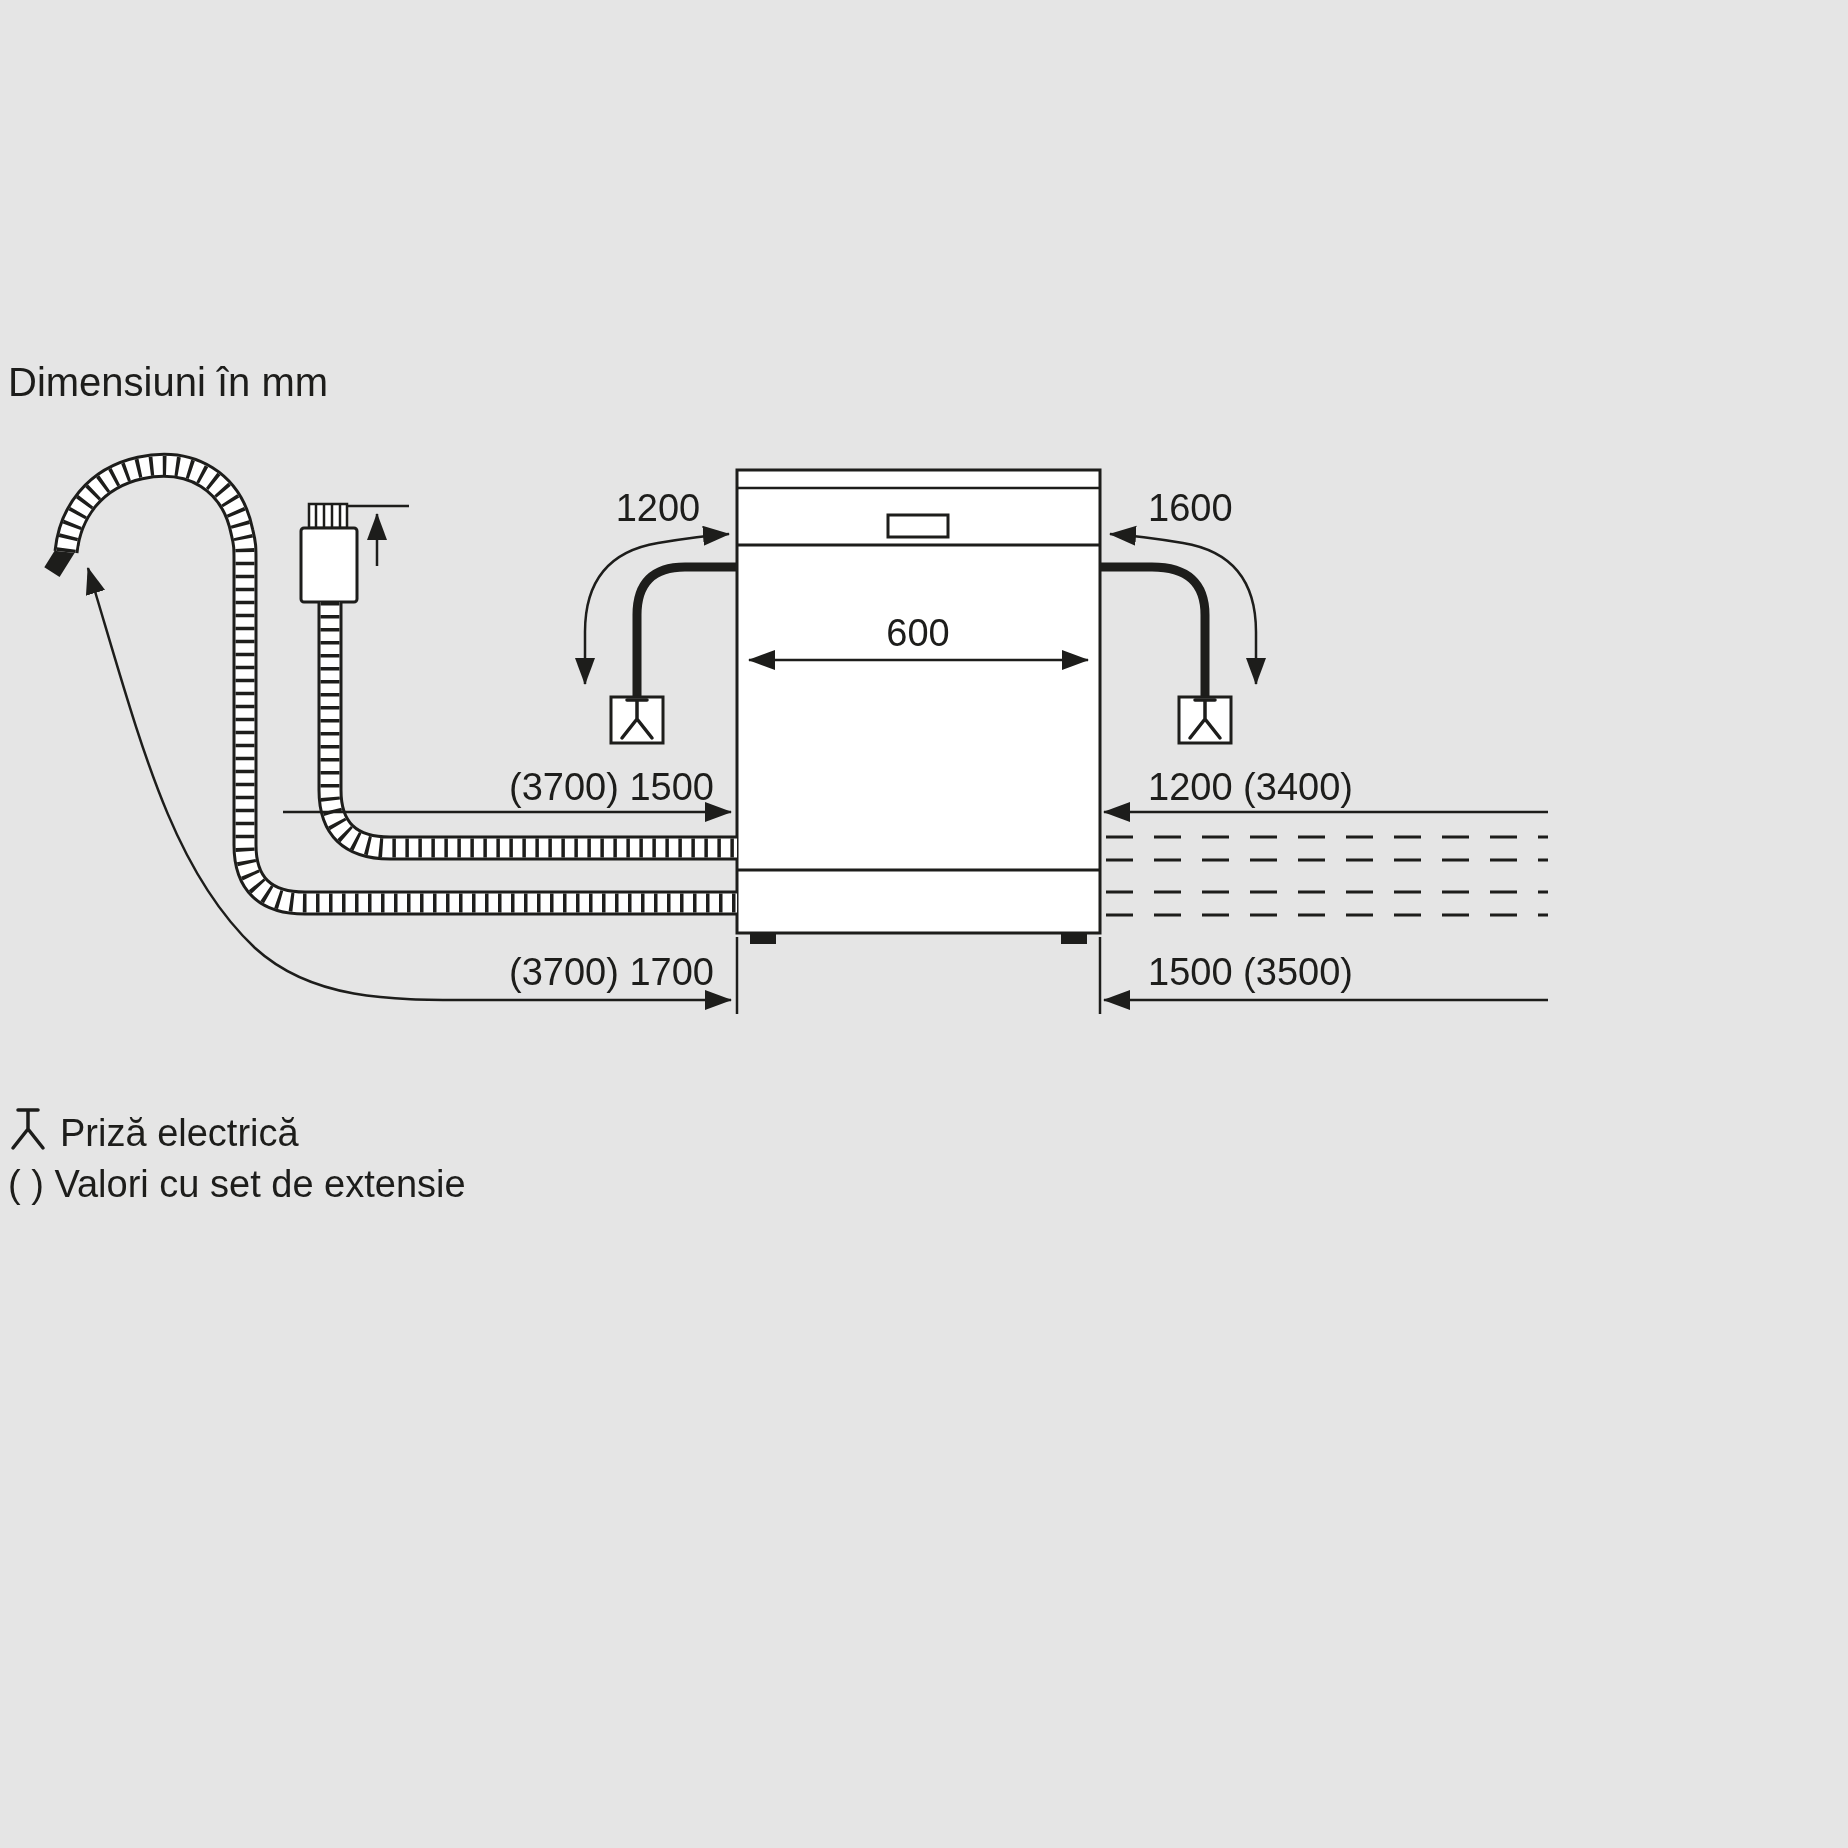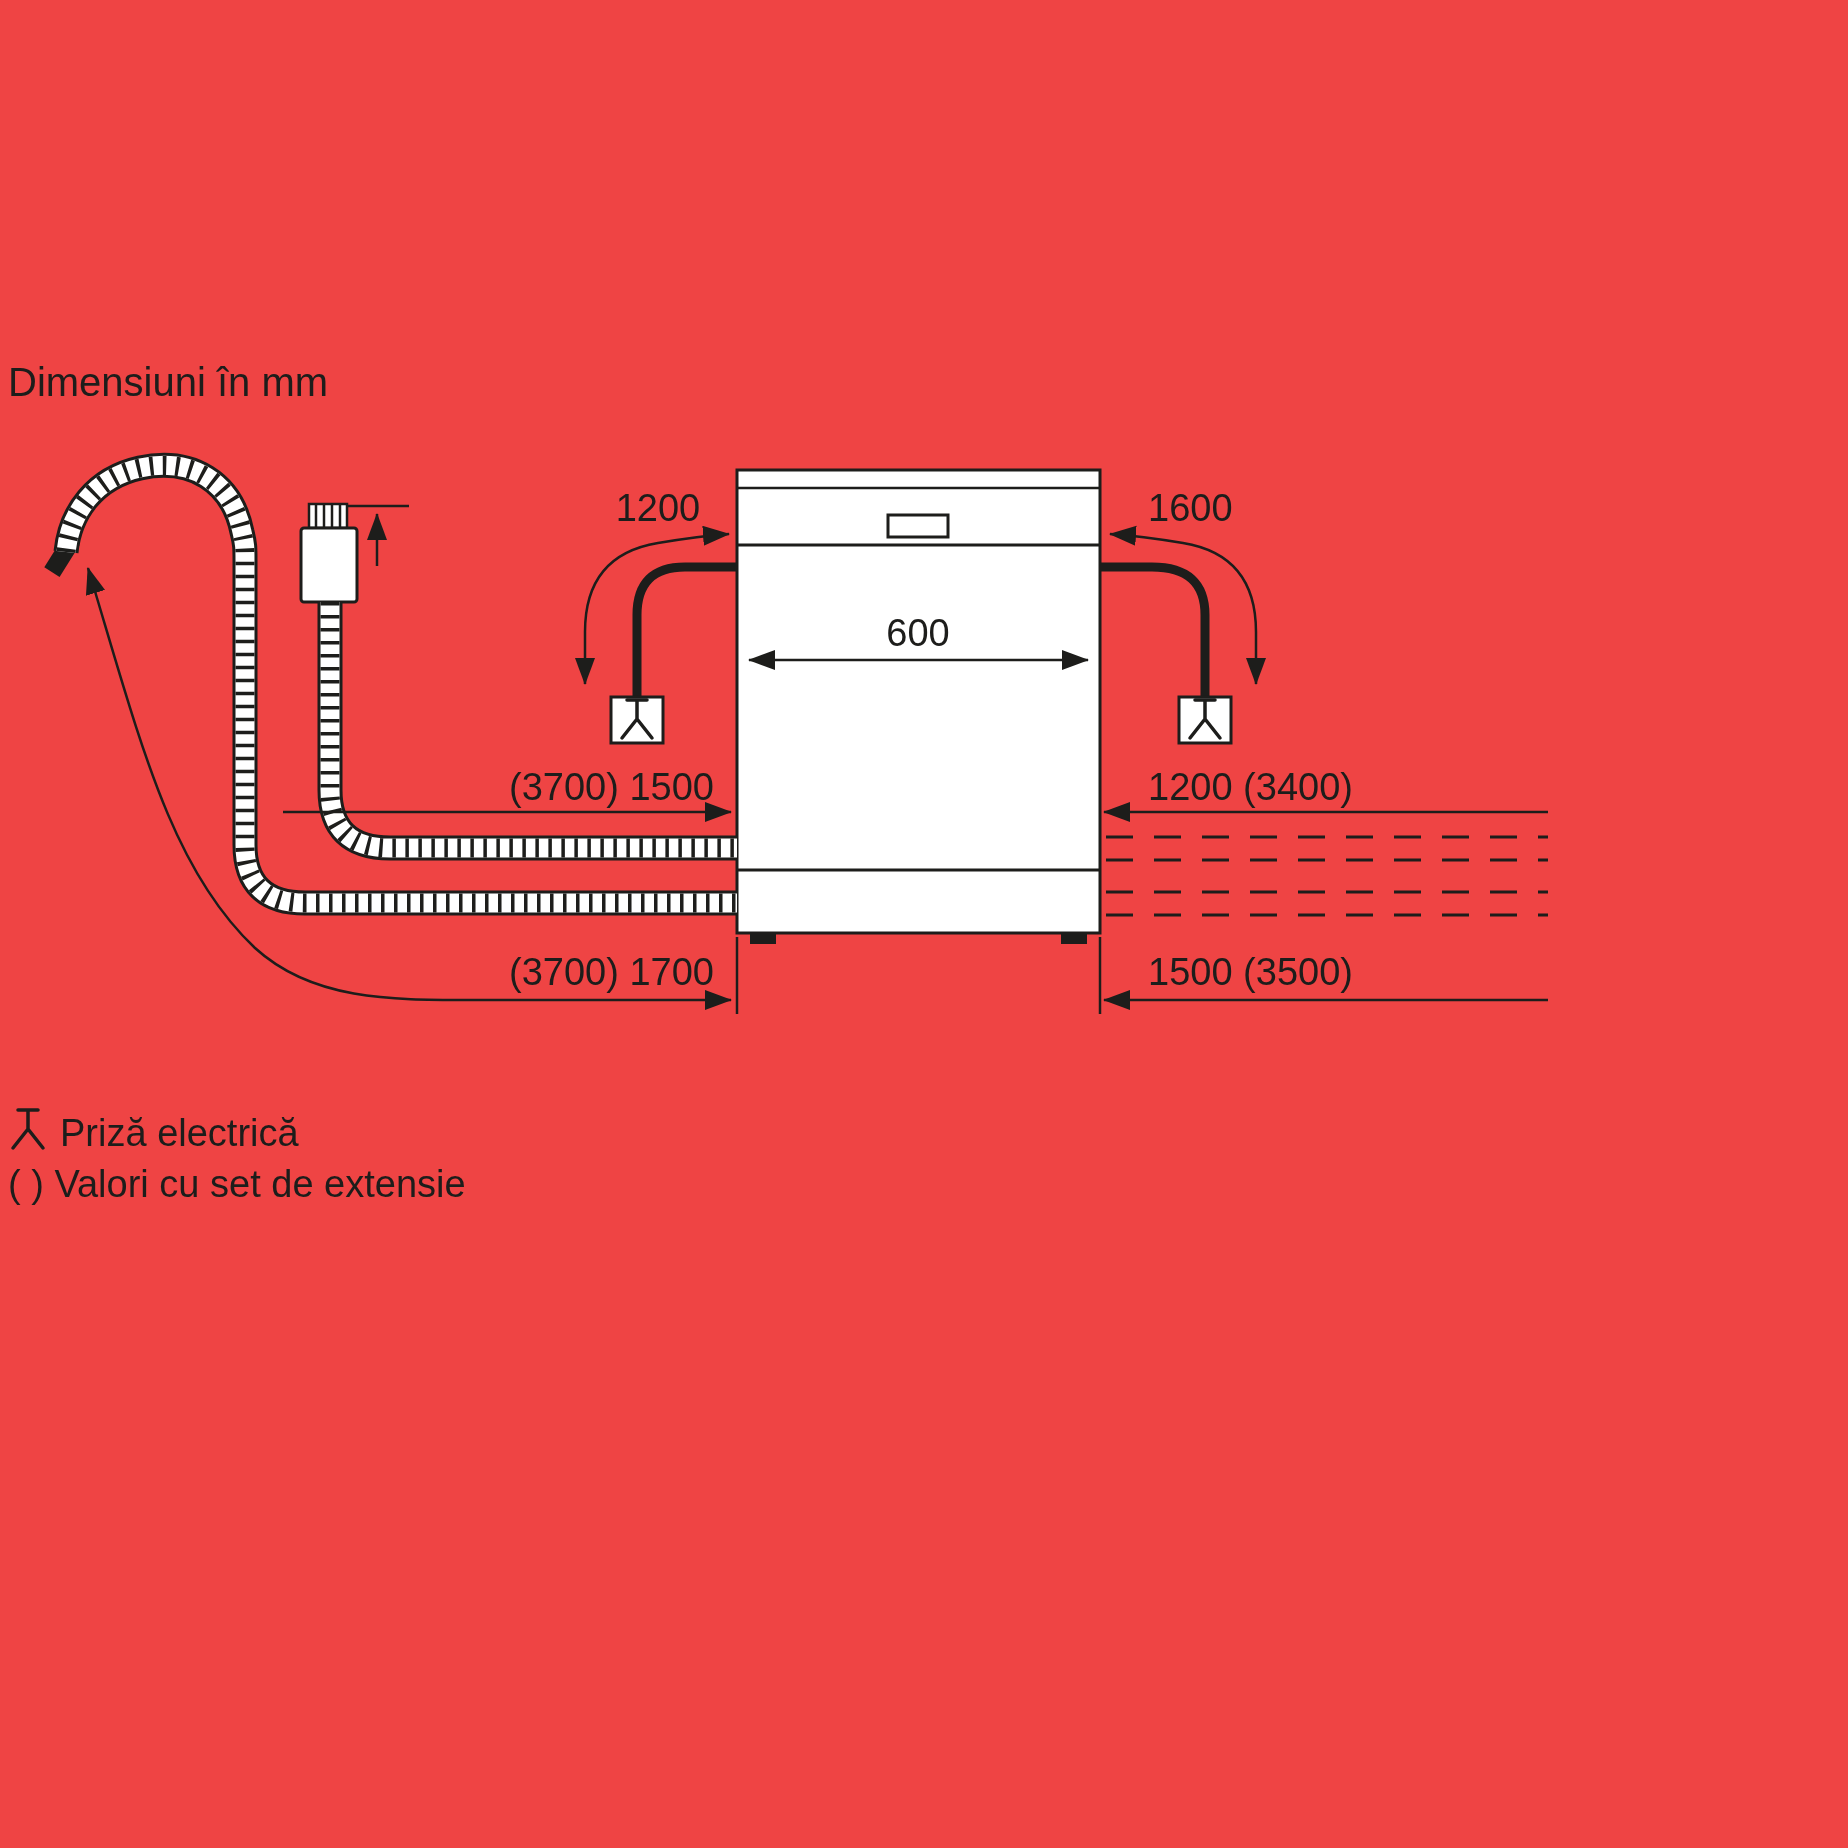--- a/index.html
+++ b/index.html
@@ -1,20 +1,20 @@
 <!DOCTYPE html>
 <html><head>
 <meta charset="utf-8">
 <style>
   html, body { margin: 0; padding: 0; background: #ffffff; }
   #stage {
     position: relative;
     width: 1848px;
     height: 1848px;
-    background: #ef4444;
+    background: #e5e5e5;
     overflow: hidden;
   }
   svg text {
     font-family: "Liberation Sans", sans-serif;
     fill: #1d1d1b;
   }
   .lbl   { font-size: 38px; }
   .title { font-size: 40px; }
   .thin  { stroke: #1d1d1b; stroke-width: 2.5; fill: none; }
   .med   { stroke: #1d1d1b; stroke-width: 3;   fill: none; }

